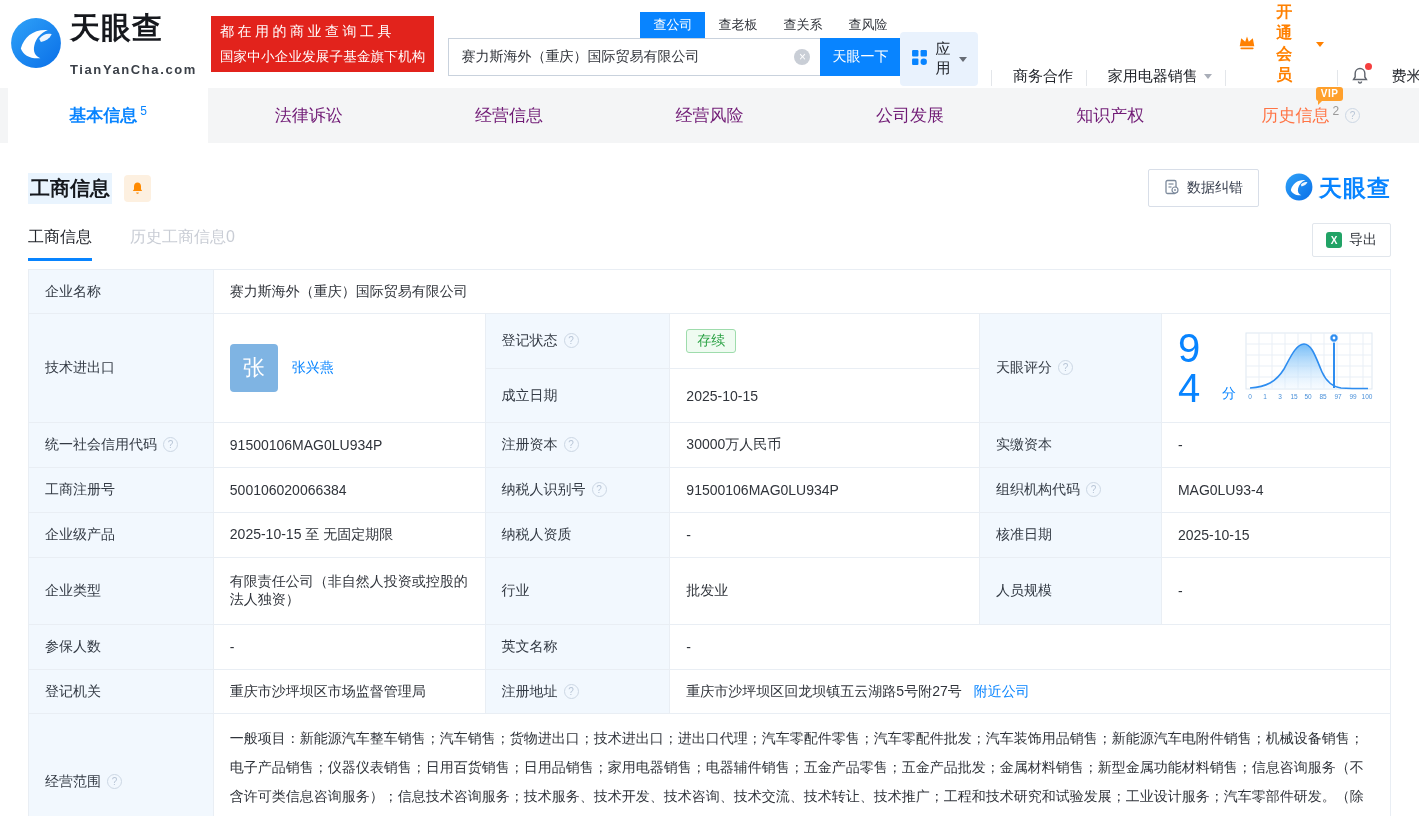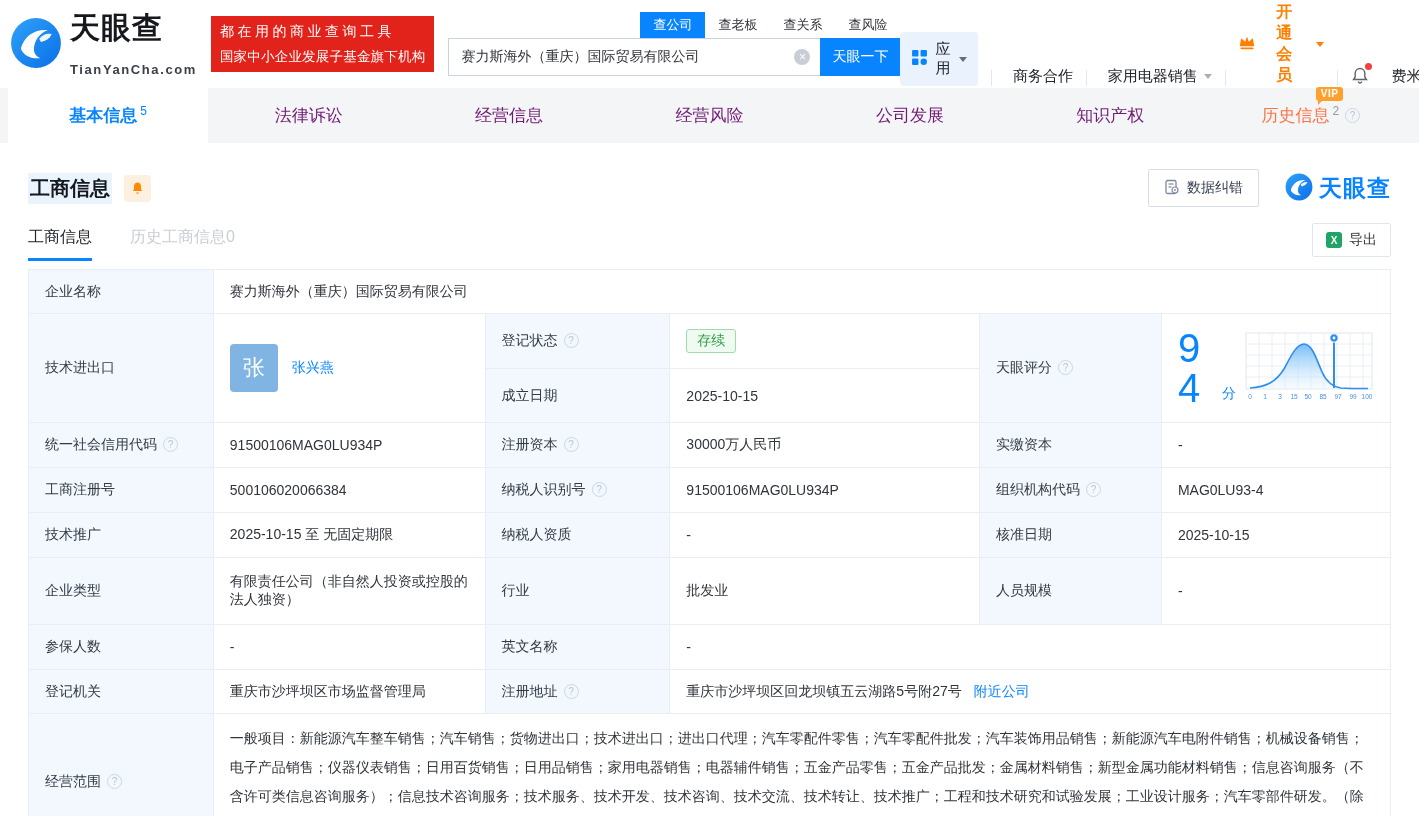--- a/index.html
+++ b/index.html
@@ -371,21 +371,21 @@
         <span>纳税人识别号</span><span class="q"></span>
       </th>
       <td>91500106MAG0LU934P</td>
       <th>
         <span>组织机构代码</span><span class="q"></span>
       </th>
       <td>MAG0LU93-4</td>
     </tr>
 
     <tr class="h45">
-      <th>技术推广</th>
+      <th>企业级产品</th>
       <td>2025-10-15 至 无固定期限</td>
       <th>纳税人资质</th>
       <td>-</td>
       <th>核准日期</th>
       <td>2025-10-15</td>
     </tr>
 
     <tr class="h67">
       <th>企业类型</th>
       <td>有限责任公司（非自然人投资或控股的法人独资）</td>

